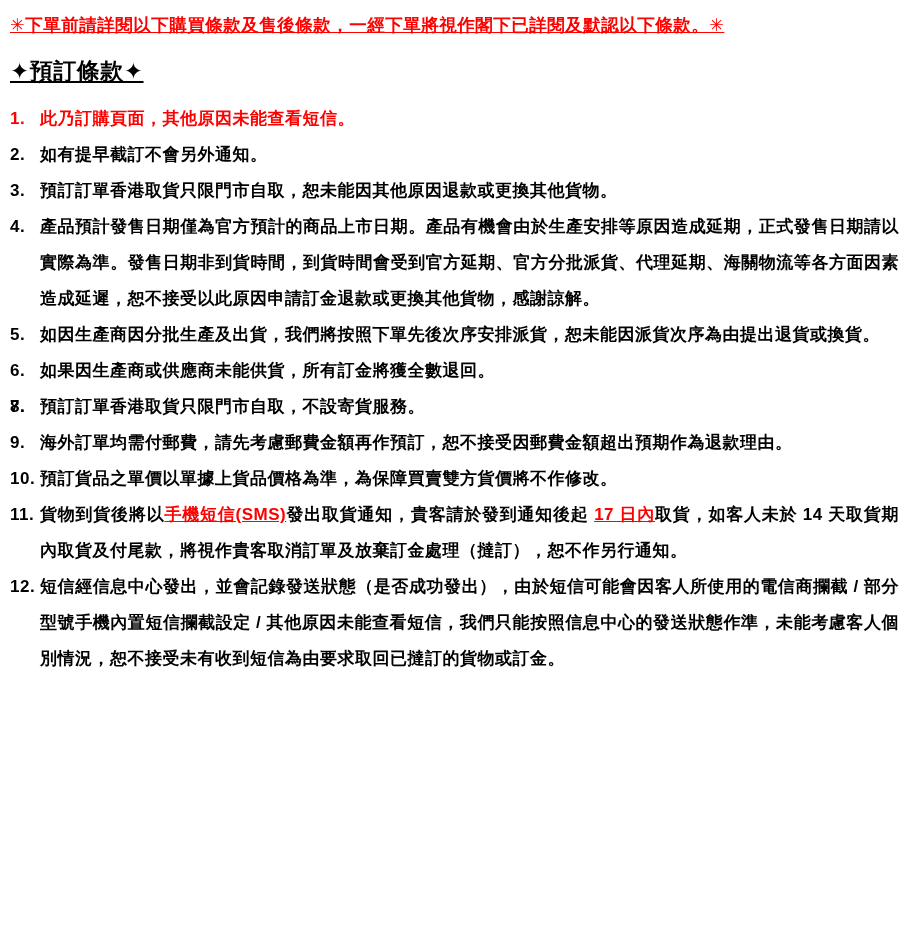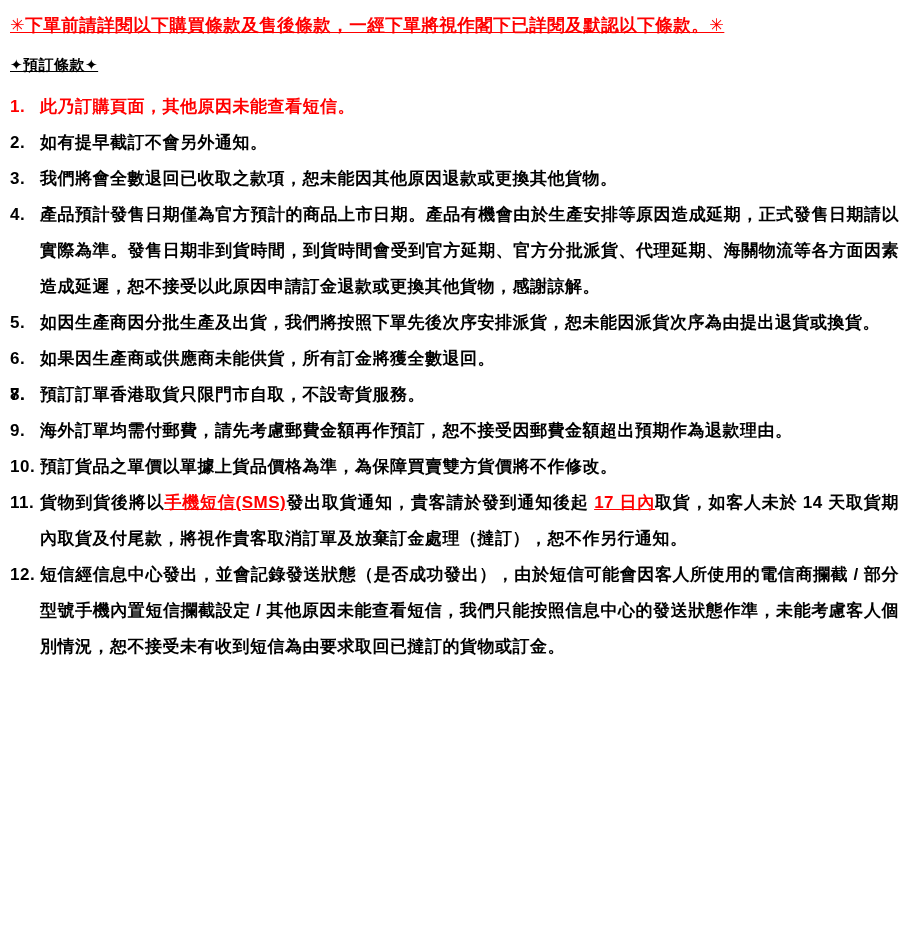--- a/index.html
+++ b/index.html
@@ -19,21 +19,21 @@
     color: #ff0000;
     text-decoration: underline;
     font-size: 17.5px;
     line-height: 1.5;
     margin-bottom: 18px;
     letter-spacing: 0.5px;
   }
   .section-title {
     color: #000000;
     text-decoration: underline;
-    font-size: 15px;
+    font-size: 23px;
     margin-bottom: 14px;
     letter-spacing: 0.5px;
   }
   ol.terms-list {
     list-style: none;
   }
   li.term-item {
     position: relative;
     padding-left: 30px;
     line-height: 36px;
@@ -61,21 +61,21 @@
 <body>
 
 <div class="page">
   <div class="header">✳下單前請詳閱以下購買條款及售後條款，一經下單將視作閣下已詳閱及默認以下條款。✳</div>
 
   <div class="section-title">✦預訂條款✦</div>
 
   <ol class="terms-list">
       <li class="term-item red"><span class="num">1.</span><span class="term-content"><span class="seg-normal">此乃訂購頁面，其他原因未能查看短信。</span></span></li>
       <li class="term-item"><span class="num">2.</span><span class="term-content"><span class="seg-normal">如有提早截訂不會另外通知。</span></span></li>
-      <li class="term-item"><span class="num">3.</span><span class="term-content"><span class="seg-normal">我們將會全數退回已收取之款項，恕未能因其他原因退款或更換其他貨物。</span></span></li>
+      <li class="term-item"><span class="num">3.</span><span class="term-content"><span class="seg-normal">預訂訂單香港取貨只限門市自取，恕未能因其他原因退款或更換其他貨物。</span></span></li>
       <li class="term-item"><span class="num">4.</span><span class="term-content"><span class="seg-normal">產品預計發售日期僅為官方預計的商品上市日期。產品有機會由於生產安排等原因造成延期，正式發售日期請以實際為準。發售日期非到貨時間，到貨時間會受到官方延期、官方分批派貨、代理延期、海關物流等各方面因素造成延遲，恕不接受以此原因申請訂金退款或更換其他貨物，感謝諒解。</span></span></li>
       <li class="term-item"><span class="num">5.</span><span class="term-content"><span class="seg-normal">如因生產商因分批生產及出貨，我們將按照下單先後次序安排派貨，恕未能因派貨次序為由提出退貨或換貨。</span></span></li>
       <li class="term-item"><span class="num">6.</span><span class="term-content"><span class="seg-normal">如果因生產商或供應商未能供貨，所有訂金將獲全數退回。</span></span></li>
       <li class="term-item"><span class="num">7.</span></li>
       <li class="term-item"><span class="num">8.</span><span class="term-content"><span class="seg-normal">預訂訂單香港取貨只限門市自取，不設寄貨服務。</span></span></li>
       <li class="term-item"><span class="num">9.</span><span class="term-content"><span class="seg-normal">海外訂單均需付郵費，請先考慮郵費金額再作預訂，恕不接受因郵費金額超出預期作為退款理由。</span></span></li>
       <li class="term-item"><span class="num">10.</span><span class="term-content"><span class="seg-normal">預訂貨品之單價以單據上貨品價格為準，為保障買賣雙方貨價將不作修改。</span></span></li>
       <li class="term-item"><span class="num">11.</span><span class="term-content"><span class="seg-normal">貨物到貨後將以</span><span class="seg-red-underline">手機短信(SMS)</span><span class="seg-normal">發出取貨通知，貴客請於發到通知後起 </span><span class="seg-red-underline">17 日內</span><span class="seg-normal">取貨，如客人未於 14 天取貨期內取貨及付尾款，將視作貴客取消訂單及放棄訂金處理（撻訂），恕不作另行通知。</span></span></li>
       <li class="term-item"><span class="num">12.</span><span class="term-content"><span class="seg-normal">短信經信息中心發出，並會記錄發送狀態（是否成功發出），由於短信可能會因客人所使用的電信商攔截 / 部分型號手機內置短信攔截設定 / 其他原因未能查看短信，我們只能按照信息中心的發送狀態作準，未能考慮客人個別情況，恕不接受未有收到短信為由要求取回已撻訂的貨物或訂金。</span></span></li>
     </ol>

